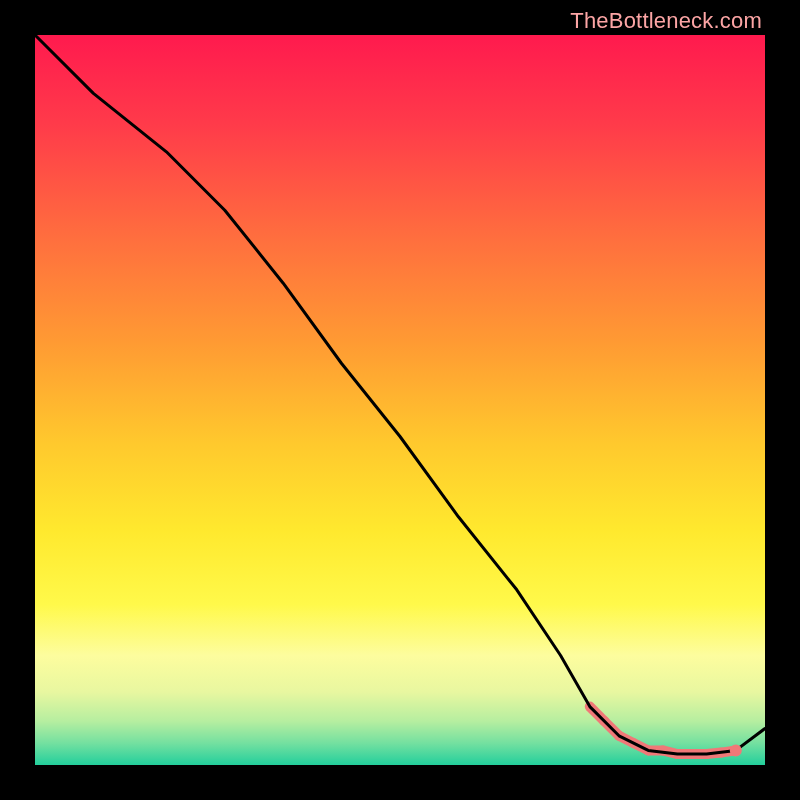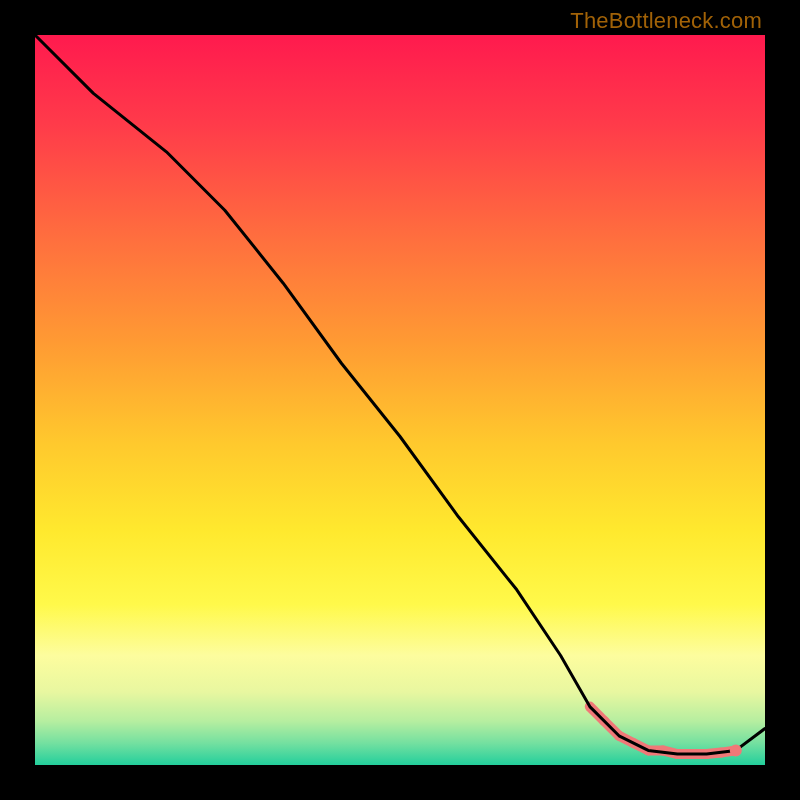--- a/index.html
+++ b/index.html
@@ -37,21 +37,21 @@
       #e8f7a0 90%,
       #b6eea0 94%,
       #74e0a0 97%,
       #23cf9c 100%
     );
   }
   .watermark {
     position: absolute;
     top: 8px;
     right: 38px;
-    color: #a16207;
+    color: #fca5a5;
     font-size: 22px;
     letter-spacing: 0.2px;
     user-select: none;
   }
   svg.overlay {
     position: absolute;
     left: 35px;
     top: 35px;
     width: 730px;
     height: 730px;

